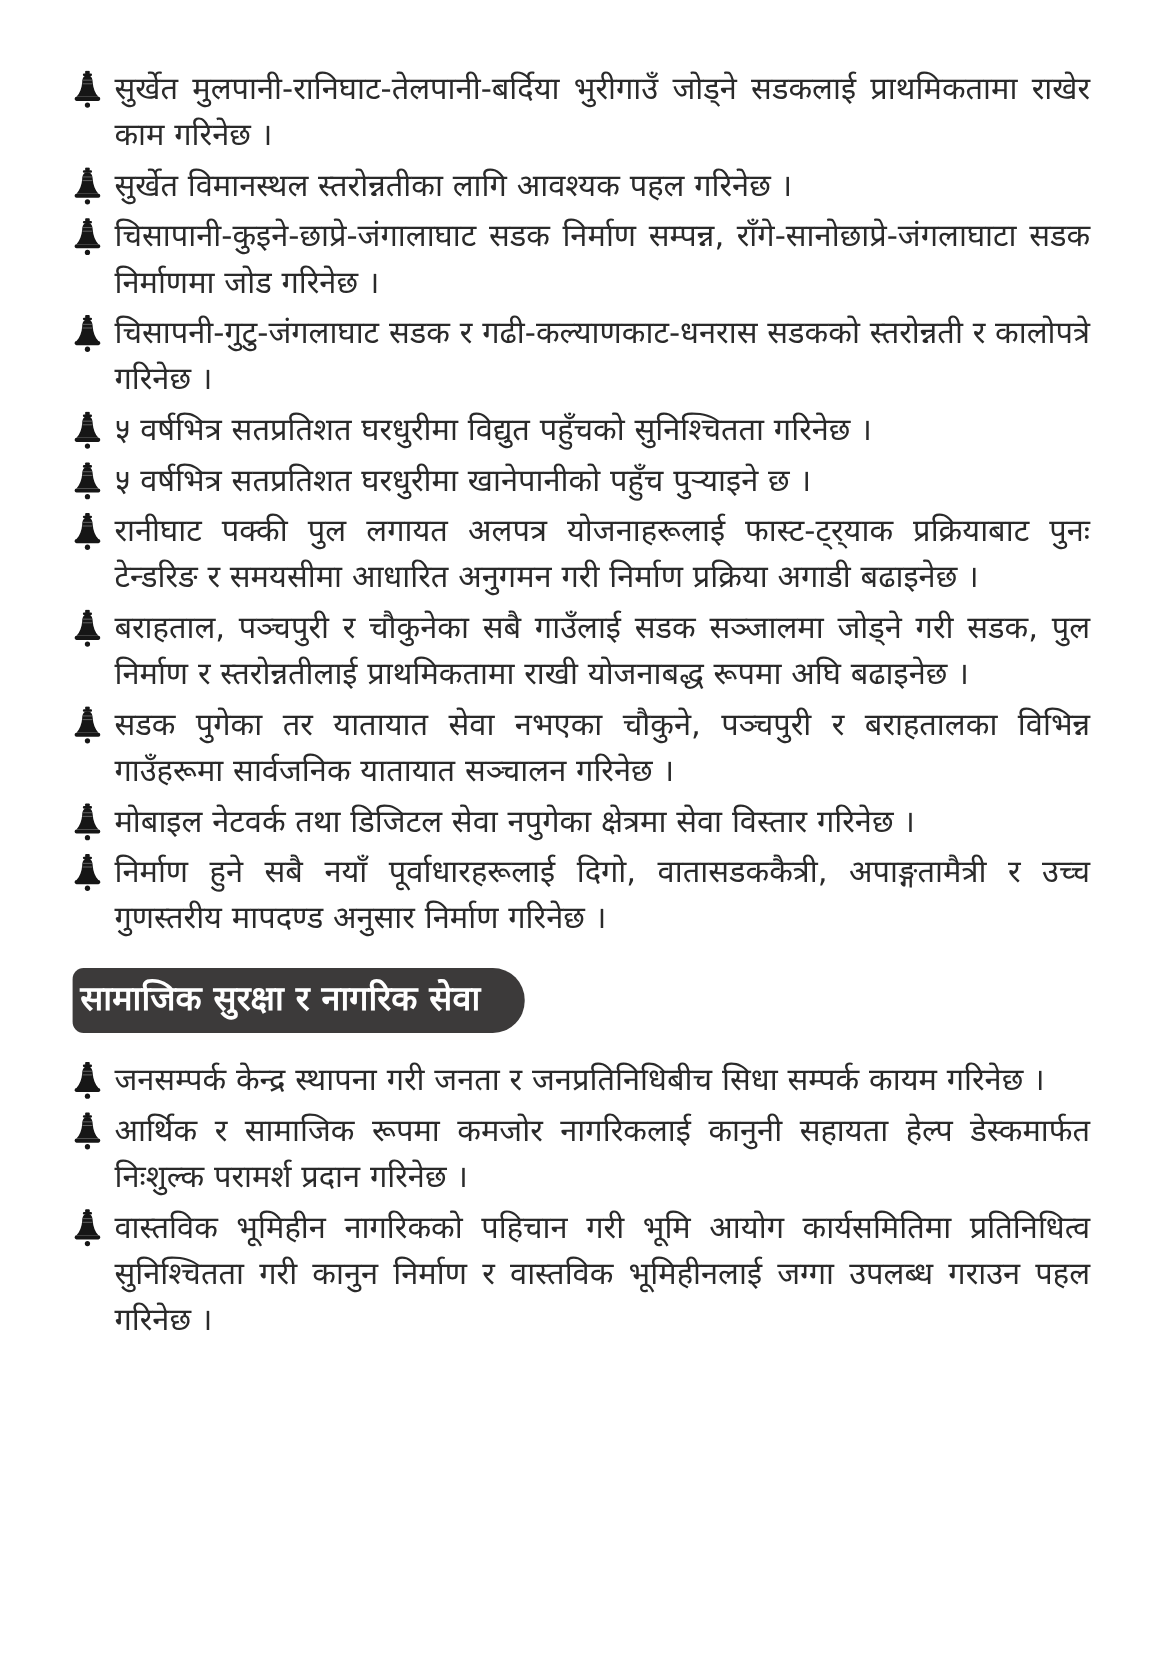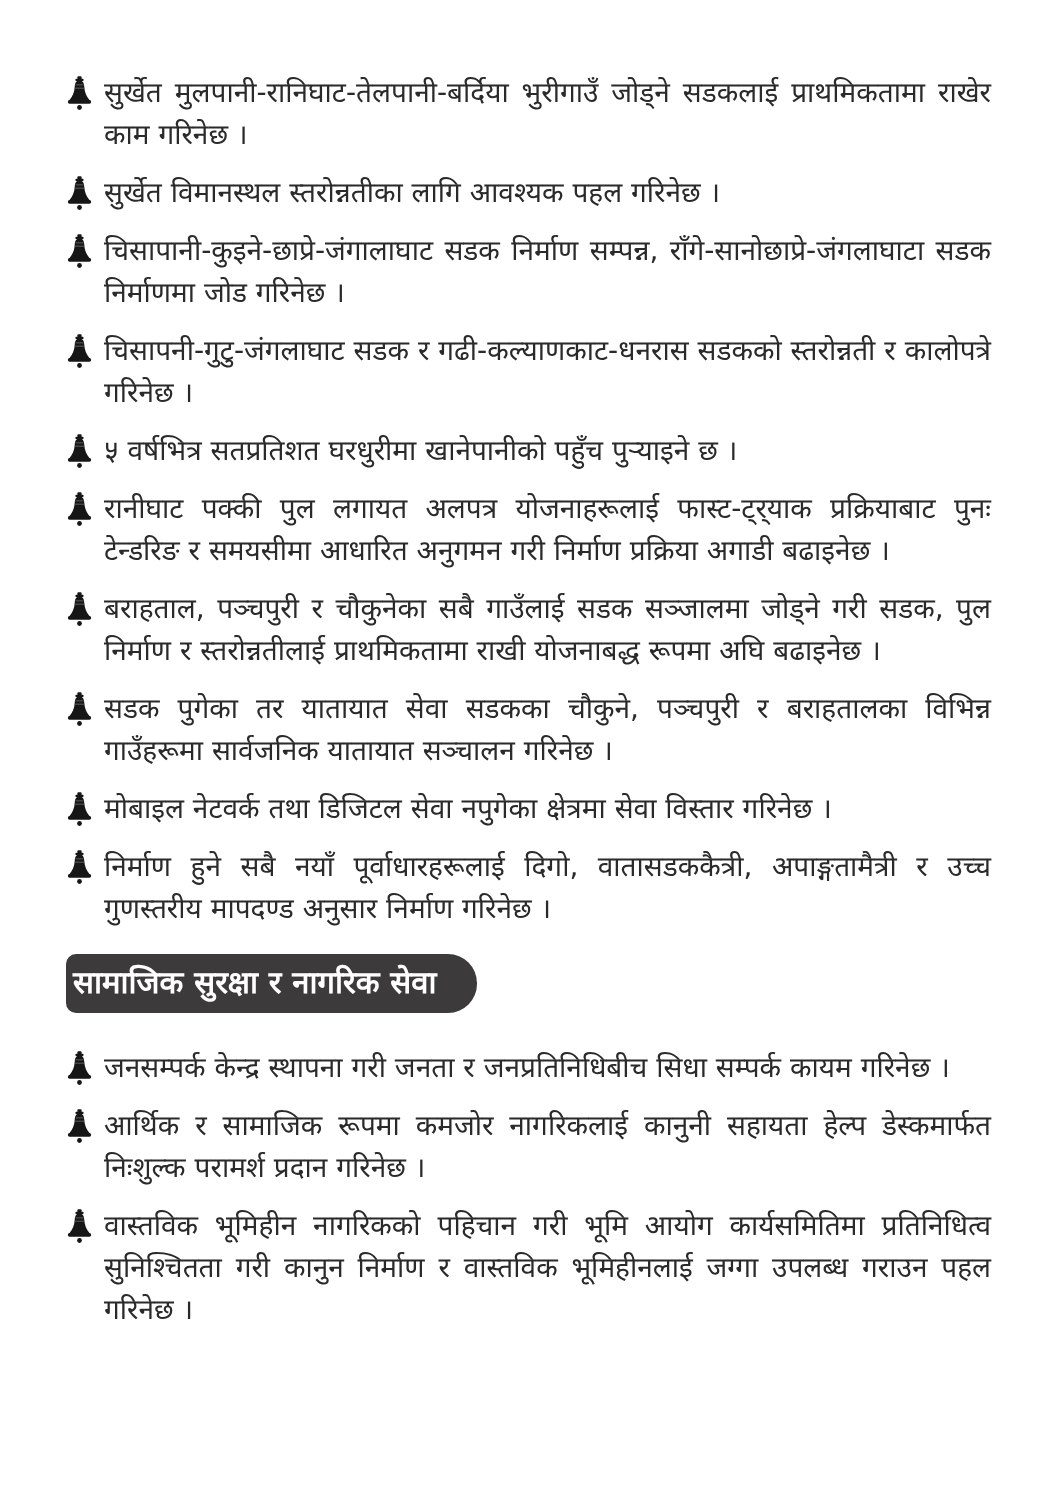--- a/index.html
+++ b/index.html
@@ -29,21 +29,21 @@
     text-align-last: left;
   }
   ul.bullet-list {
     list-style: none;
     margin: 0;
     padding: 0;
   }
   ul.bullet-list > li {
     display: flex;
     gap: 11px;
-    margin: 16px 0 4px 0;
+    margin: 4px 0 4px 0;
   }
   .bell {
     flex: 0 0 27px;
     width: 27px;
     height: 36px;
     margin-top: 4px;
   }
   .bell svg { display: block; width: 27px; height: 36px; }
   .bell .bell-fill { fill: var(--bell-color, #161616); }
   .bell .bell-ridge { stroke: #777777; stroke-width: 0.7; }
@@ -127,20 +127,34 @@
         <path class="bell-fill" d="M13 4 C 9.6 4, 8.6 6.8, 8.4 10 C 8.1 15.2, 6.2 19.6, 3.4 22.8 L 22.6 22.8 C 19.8 19.6, 17.9 15.2, 17.6 10 C 17.4 6.8, 16.4 4, 13 4 Z"></path>
         <line class="bell-ridge" x1="9.1" y1="8.2" x2="16.9" y2="8.2"></line>
         <line class="bell-ridge" x1="8.6" y1="11.4" x2="17.4" y2="11.4"></line>
         <rect class="bell-fill" x="1.8" y="22.8" width="22.4" height="3.6" rx="1.6"></rect>
         <circle class="bell-fill" cx="13" cy="30" r="2.3"></circle>
       </svg>
     </span>
     <span class="item-text">चिसापनी-गुटु-जंगलाघाट सडक र गढी-कल्याणकाट-धनरास सडकको स्तरोन्नती र कालोपत्रे गरिनेछ ।</span>
   </li>
 
+  <li>
+    <span class="bell">
+      <svg viewBox="0 0 26 34" xmlns="http://www.w3.org/2000/svg" aria-hidden="true">
+        <rect class="bell-fill" x="11" y="0" width="4" height="3" rx="0.8"></rect>
+        <rect class="bell-fill" x="9" y="2.4" width="8" height="2.2" rx="1"></rect>
+        <path class="bell-fill" d="M13 4 C 9.6 4, 8.6 6.8, 8.4 10 C 8.1 15.2, 6.2 19.6, 3.4 22.8 L 22.6 22.8 C 19.8 19.6, 17.9 15.2, 17.6 10 C 17.4 6.8, 16.4 4, 13 4 Z"></path>
+        <line class="bell-ridge" x1="9.1" y1="8.2" x2="16.9" y2="8.2"></line>
+        <line class="bell-ridge" x1="8.6" y1="11.4" x2="17.4" y2="11.4"></line>
+        <rect class="bell-fill" x="1.8" y="22.8" width="22.4" height="3.6" rx="1.6"></rect>
+        <circle class="bell-fill" cx="13" cy="30" r="2.3"></circle>
+      </svg>
+    </span>
+    <span class="item-text">५ वर्षभित्र सतप्रतिशत घरधुरीमा विद्युत पहुँचको सुनिश्चितता गरिनेछ ।</span>
+  </li>
 
 
   <li>
     <span class="bell">
       <svg viewBox="0 0 26 34" xmlns="http://www.w3.org/2000/svg" aria-hidden="true">
         <rect class="bell-fill" x="11" y="0" width="4" height="3" rx="0.8"></rect>
         <rect class="bell-fill" x="9" y="2.4" width="8" height="2.2" rx="1"></rect>
         <path class="bell-fill" d="M13 4 C 9.6 4, 8.6 6.8, 8.4 10 C 8.1 15.2, 6.2 19.6, 3.4 22.8 L 22.6 22.8 C 19.8 19.6, 17.9 15.2, 17.6 10 C 17.4 6.8, 16.4 4, 13 4 Z"></path>
         <line class="bell-ridge" x1="9.1" y1="8.2" x2="16.9" y2="8.2"></line>
         <line class="bell-ridge" x1="8.6" y1="11.4" x2="17.4" y2="11.4"></line>
@@ -186,21 +200,21 @@
       <svg viewBox="0 0 26 34" xmlns="http://www.w3.org/2000/svg" aria-hidden="true">
         <rect class="bell-fill" x="11" y="0" width="4" height="3" rx="0.8"></rect>
         <rect class="bell-fill" x="9" y="2.4" width="8" height="2.2" rx="1"></rect>
         <path class="bell-fill" d="M13 4 C 9.6 4, 8.6 6.8, 8.4 10 C 8.1 15.2, 6.2 19.6, 3.4 22.8 L 22.6 22.8 C 19.8 19.6, 17.9 15.2, 17.6 10 C 17.4 6.8, 16.4 4, 13 4 Z"></path>
         <line class="bell-ridge" x1="9.1" y1="8.2" x2="16.9" y2="8.2"></line>
         <line class="bell-ridge" x1="8.6" y1="11.4" x2="17.4" y2="11.4"></line>
         <rect class="bell-fill" x="1.8" y="22.8" width="22.4" height="3.6" rx="1.6"></rect>
         <circle class="bell-fill" cx="13" cy="30" r="2.3"></circle>
       </svg>
     </span>
-    <span class="item-text">सडक पुगेका तर यातायात सेवा सडकका चौकुने, पञ्चपुरी र बराहतालका विभिन्न गाउँहरूमा सार्वजनिक यातायात सञ्चालन गरिनेछ ।</span>
+    <span class="item-text">सडक पुगेका तर यातायात सेवा नभएका चौकुने, पञ्चपुरी र बराहतालका विभिन्न गाउँहरूमा सार्वजनिक यातायात सञ्चालन गरिनेछ ।</span>
   </li>
 
   <li>
     <span class="bell">
       <svg viewBox="0 0 26 34" xmlns="http://www.w3.org/2000/svg" aria-hidden="true">
         <rect class="bell-fill" x="11" y="0" width="4" height="3" rx="0.8"></rect>
         <rect class="bell-fill" x="9" y="2.4" width="8" height="2.2" rx="1"></rect>
         <path class="bell-fill" d="M13 4 C 9.6 4, 8.6 6.8, 8.4 10 C 8.1 15.2, 6.2 19.6, 3.4 22.8 L 22.6 22.8 C 19.8 19.6, 17.9 15.2, 17.6 10 C 17.4 6.8, 16.4 4, 13 4 Z"></path>
         <line class="bell-ridge" x1="9.1" y1="8.2" x2="16.9" y2="8.2"></line>
         <line class="bell-ridge" x1="8.6" y1="11.4" x2="17.4" y2="11.4"></line>

